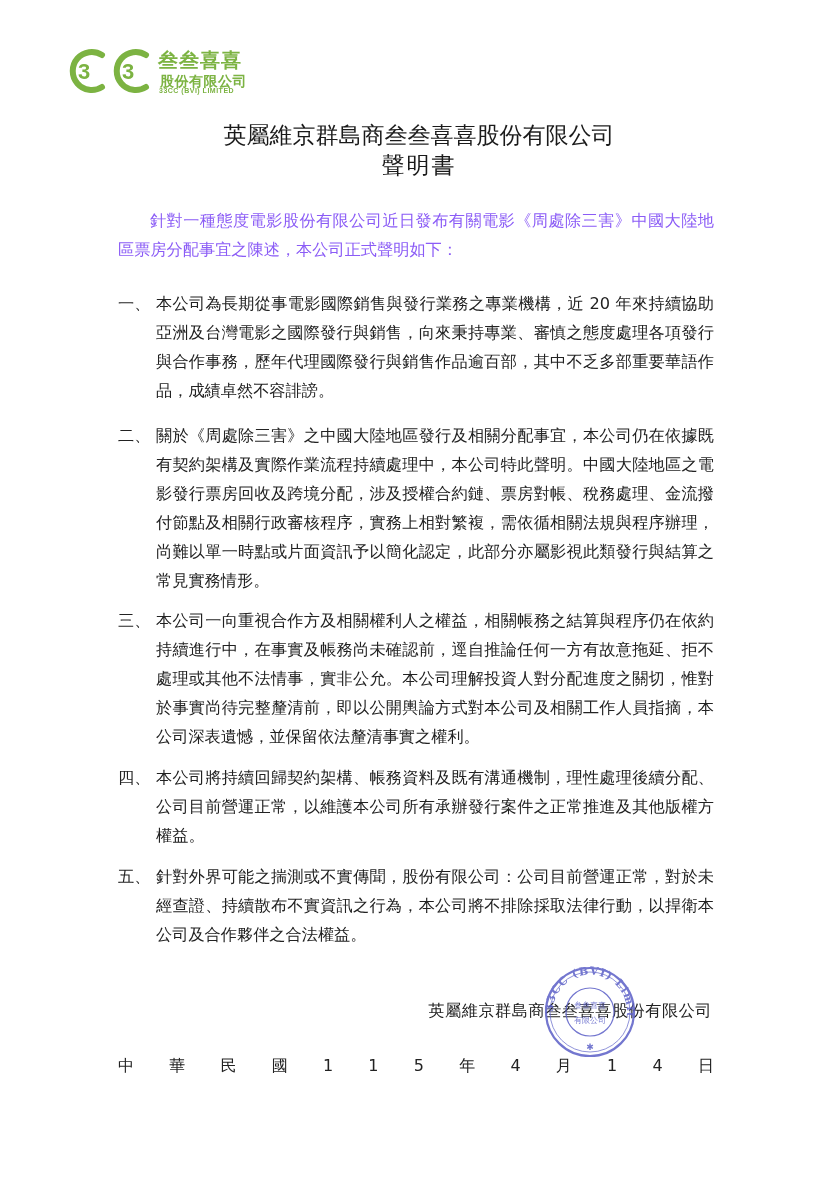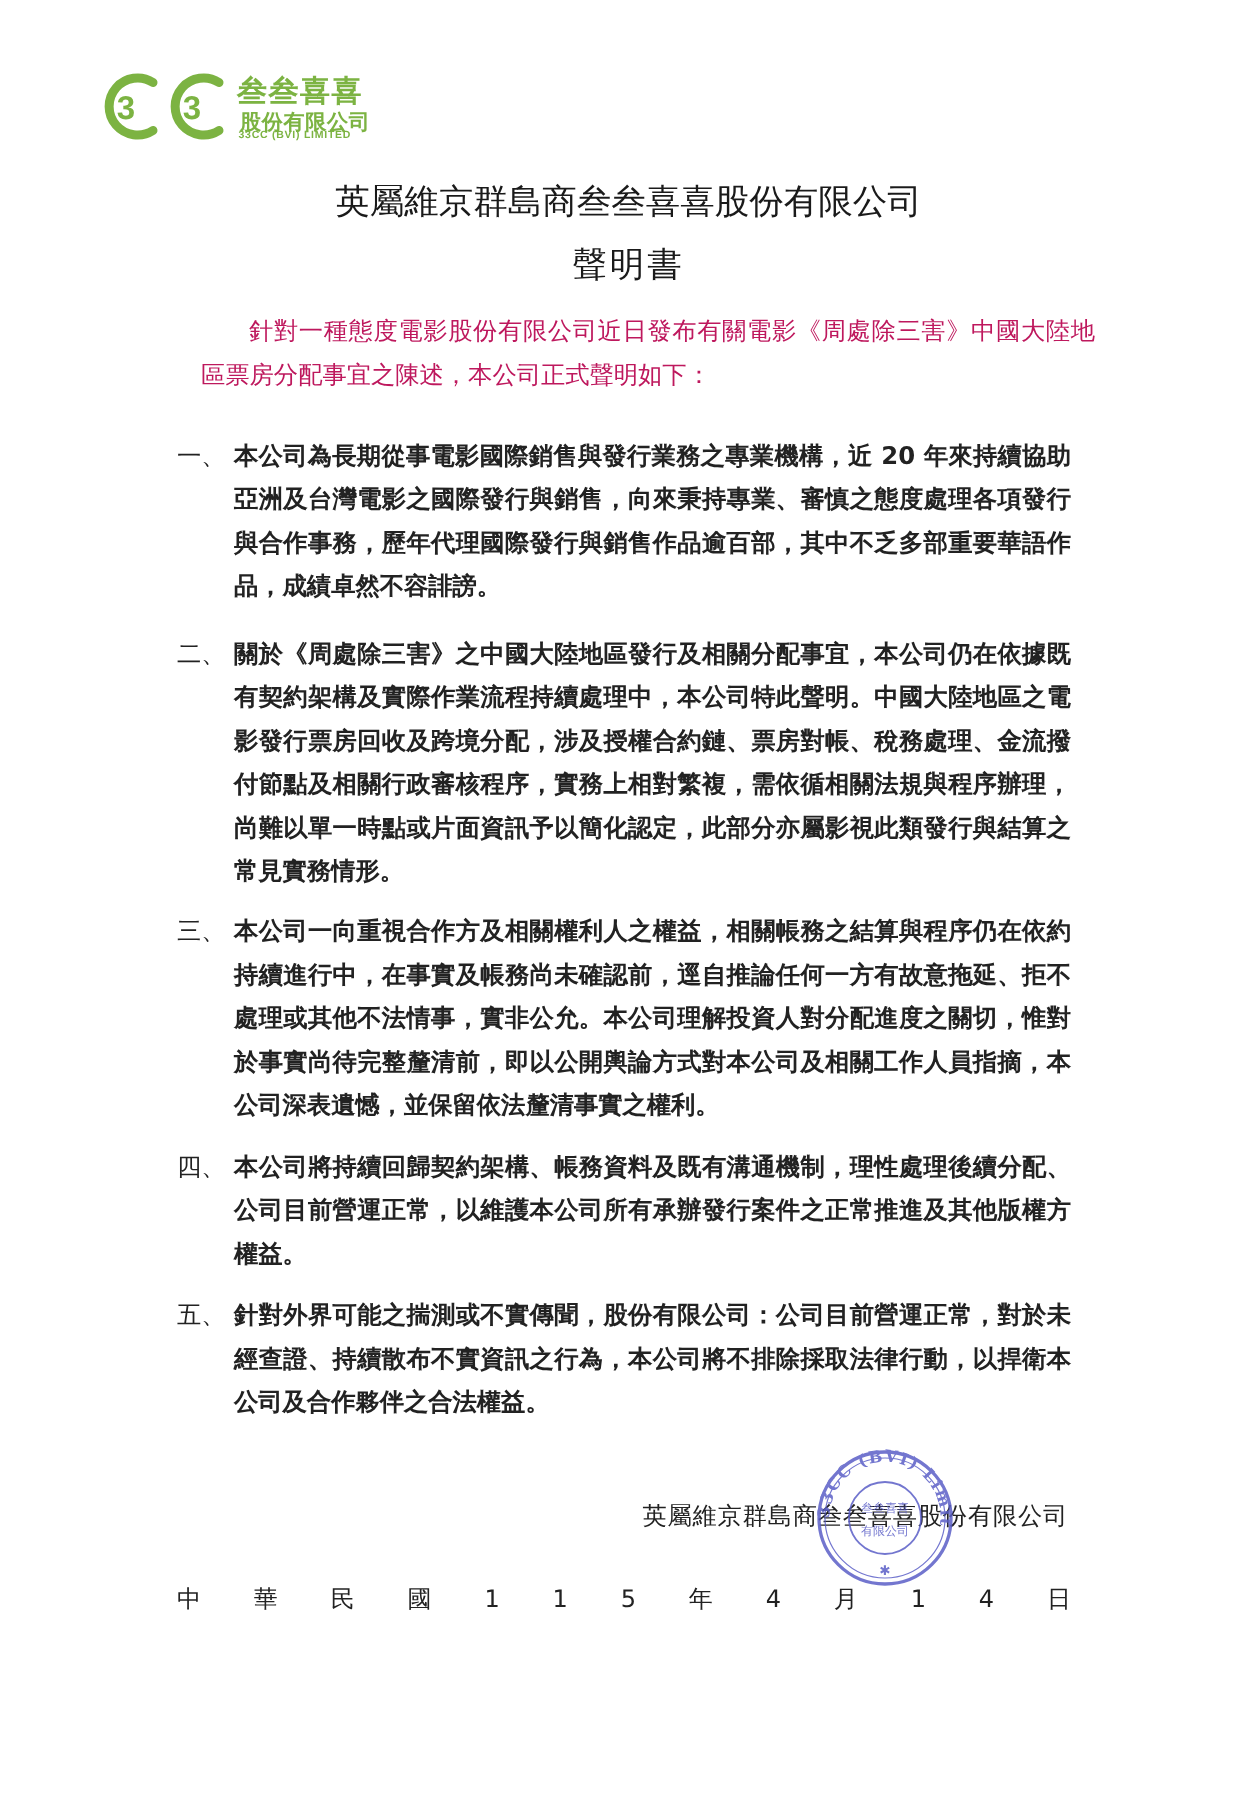--- a/index.html
+++ b/index.html
@@ -9,28 +9,28 @@
     color: #222222;
   }
   .logo { position: absolute; left: 62px; top: 46px; width: 200px; height: 56px; }
   .logo-mark { position: absolute; left: 0; top: 0; width: 92px; height: 50px; }
   .logo-name { position: absolute; left: 96px; top: 2px; font-size: 20px; font-weight: bold; color: #7cb342; letter-spacing: 1px; line-height: 24px; }
   .logo-sub { position: absolute; left: 98px; top: 27px; font-size: 14px; color: #7cb342; font-weight: bold; letter-spacing: 0.5px; }
   .logo-en { position: absolute; left: 97px; top: 41px; font-size: 7px; color: #7cb342; font-weight: bold; letter-spacing: 0.5px; font-family: "Liberation Sans", sans-serif; }
 
   .title { position: absolute; left: 0; width: 838px; text-align: center; font-size: 23px; color: #1a1a1a; line-height: 30px; }
   .title.t1 { top: 120px; }
-  .title.t2 { top: 162px; letter-spacing: 2px; }
+  .title.t2 { top: 150px; letter-spacing: 2px; }
 
-  .para { position: absolute; left: 134px; width: 596px; font-size: 16.2px; line-height: 29px; color: #be185d; text-align: justify; }
+  .para { position: absolute; left: 118px; width: 596px; font-size: 16.2px; line-height: 29px; color: #8b5cf6; text-align: justify; }
   .intro { top: 206px; text-indent: 32px; }
 
   .item { position: absolute; left: 118px; width: 596px; font-size: 16.2px; line-height: 29px; color: #222; display: flex; }
   .item .num { flex: 0 0 38px; white-space: nowrap; }
-  .item .txt { flex: 1 1 auto; text-align: justify; font-weight: bold; }
+  .item .txt { flex: 1 1 auto; text-align: justify; }
   .i1 { top: 289px; }
   .i2 { top: 421px; }
   .i3 { top: 606px; }
   .i4 { top: 763px; }
   .i5 { top: 862px; }
 
   .sign { position: absolute; right: 126px; top: 1000px; font-size: 16.2px; color: #222; letter-spacing: 0.5px; }
   .seal { position: absolute; left: 540px; top: 966px; width: 100px; height: 92px; opacity: 0.85; }
 
   .date { position: absolute; left: 118px; top: 1056px; width: 596px; display: flex; justify-content: space-between; font-size: 16px; color: #222; }

